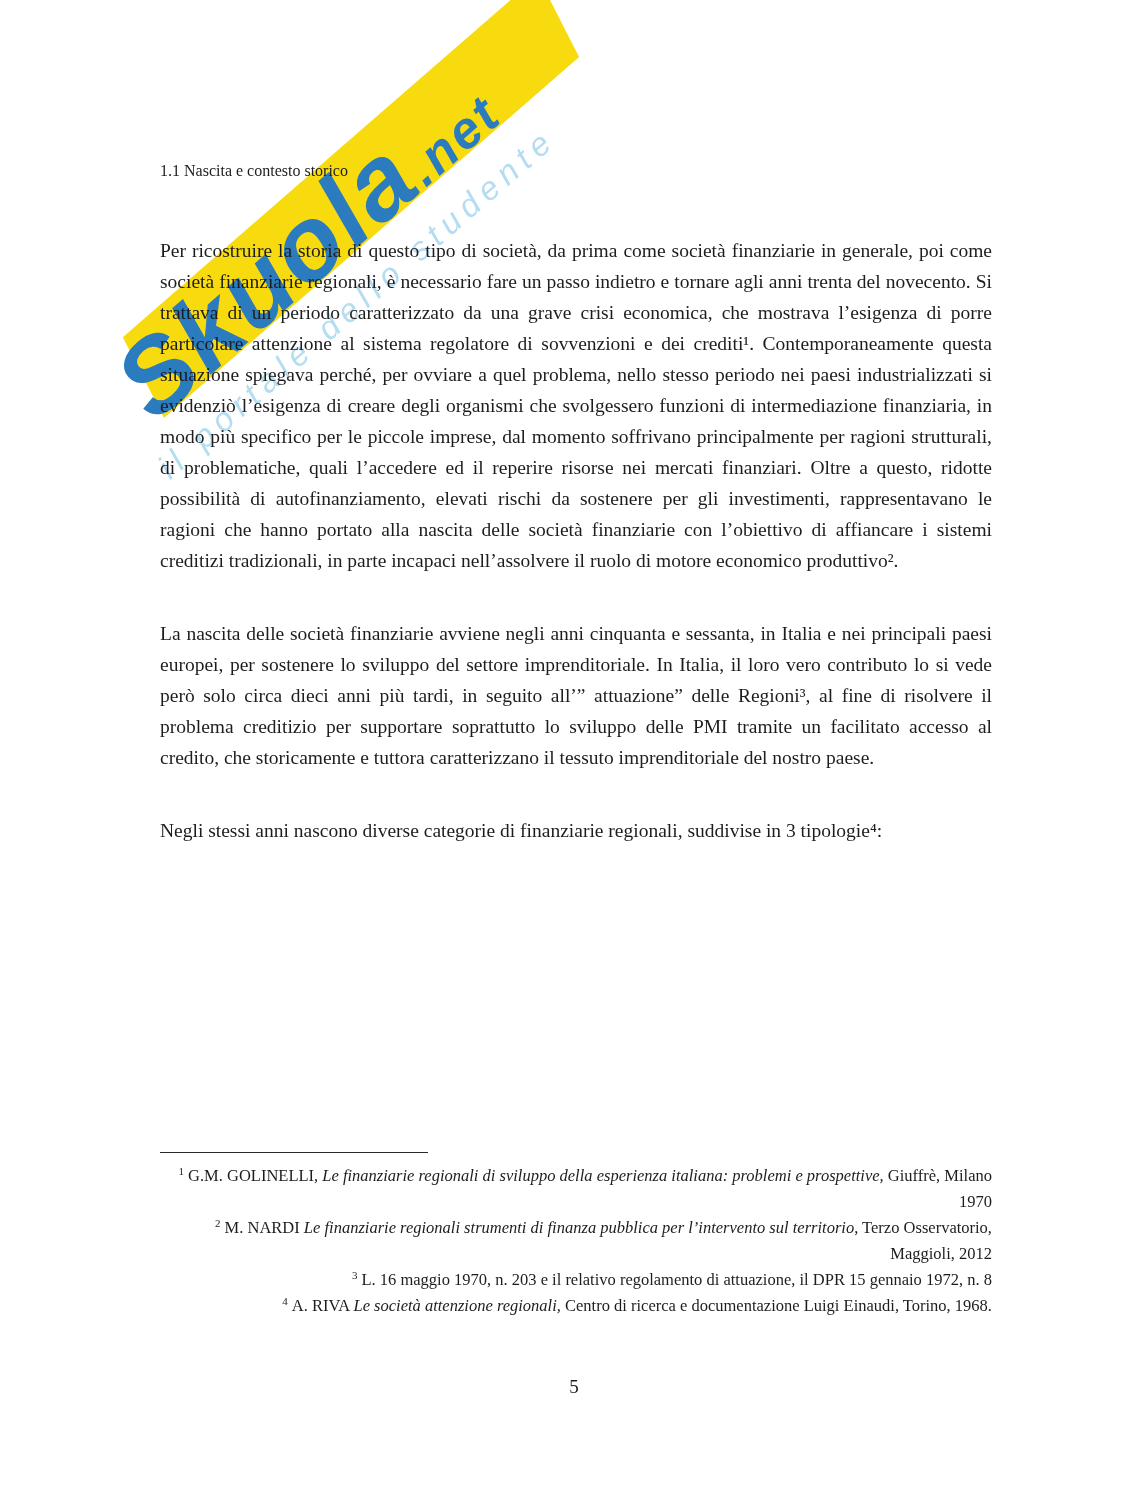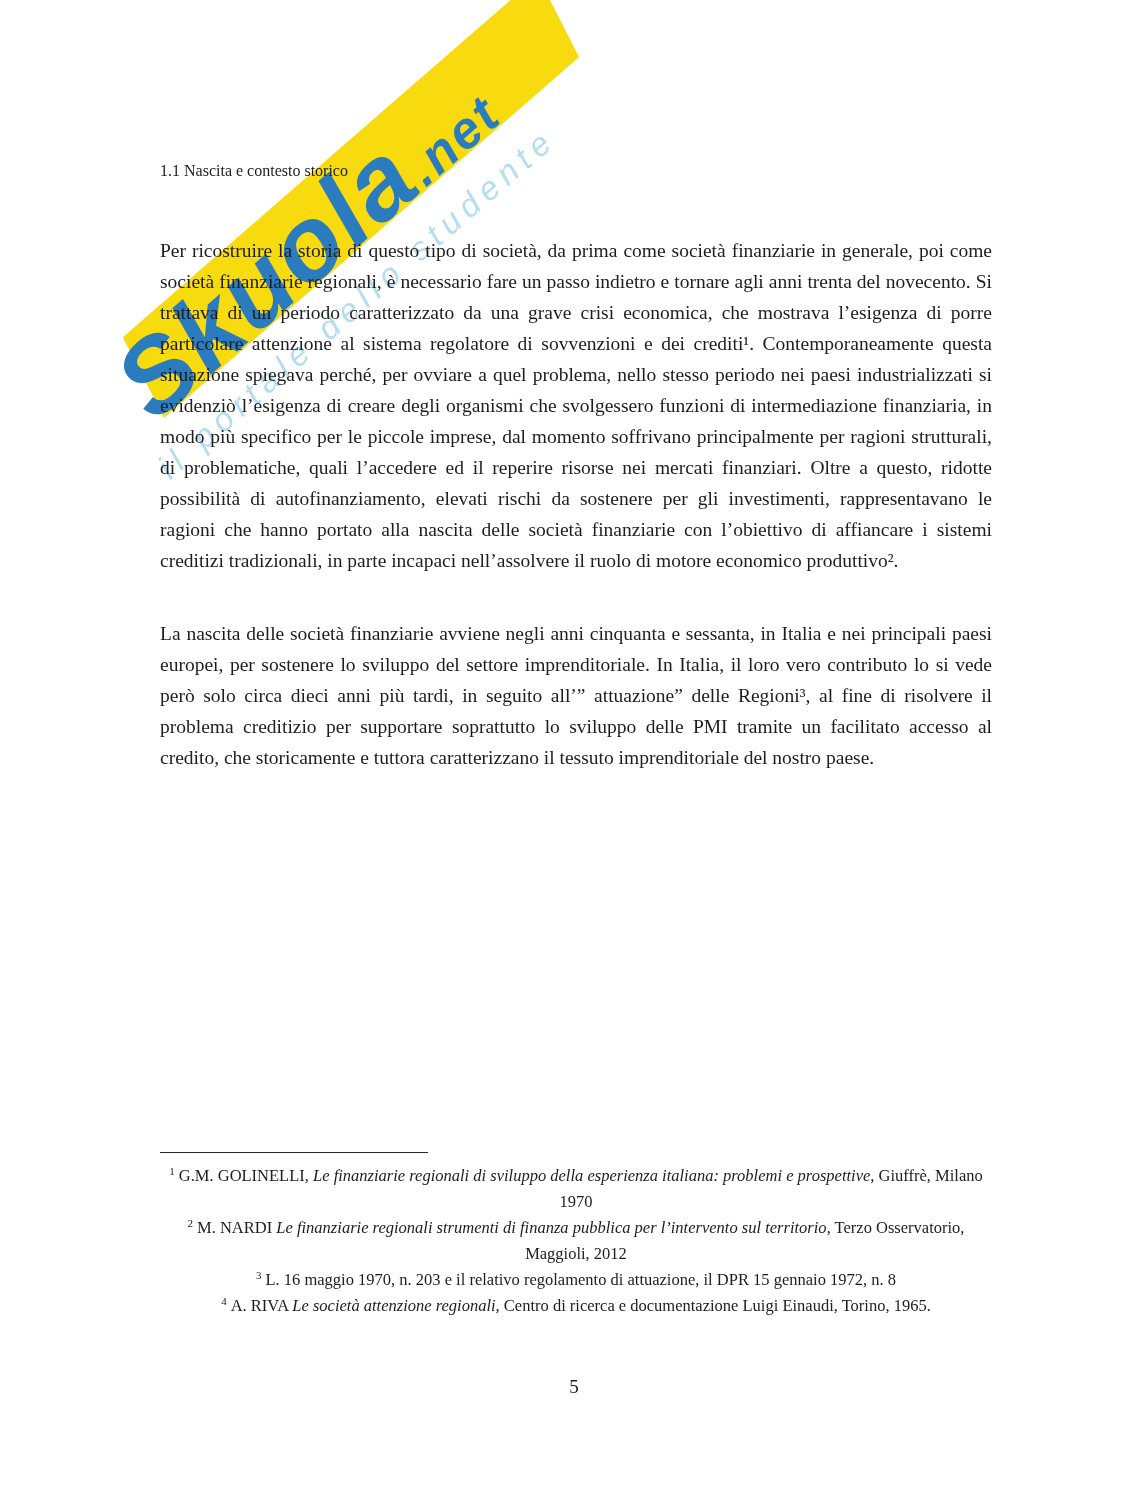--- a/index.html
+++ b/index.html
@@ -76,21 +76,21 @@
     position:absolute; left:160px; top:1152px; width:832px;
     z-index:1;
     font-size:16.5px;
     line-height:26px;
   }
   .fn-rule {
     width:268px; height:0;
     border-top:1.5px solid #2a2a2a;
     margin-bottom:10px;
   }
-  .footnote { text-align:center; }
+  .footnote { text-align:right; }
   .fn-marker {
     font-size:11px;
     vertical-align:super;
     line-height:0;
     margin-right:4px;
   }
   .fn-italic { font-style:italic; }
 
   
   .page-number {
@@ -108,35 +108,36 @@
     <div class="wm-band"></div>
     <div class="wm-brand"><span>Skuola</span><span class="wm-suffix">.net</span></div>
     <div class="wm-tagline">il portale dello studente</div>
   </div>
 </div>
 
 <main class="page-content">
   <h1 class="heading">1.1 Nascita e contesto storico</h1>
   <p class="para">Per ricostruire la storia di questo tipo di società, da prima come società finanziarie in generale, poi come società finanziarie regionali, è necessario fare un passo indietro e tornare agli anni trenta del novecento. Si trattava di un periodo caratterizzato da una grave crisi economica, che mostrava l’esigenza di porre particolare attenzione al sistema regolatore di sovvenzioni e dei crediti¹. Contemporaneamente questa situazione spiegava perché, per ovviare a quel problema, nello stesso periodo nei paesi industrializzati si evidenziò l’esigenza di creare degli organismi che svolgessero funzioni di intermediazione finanziaria, in modo più specifico per le piccole imprese, dal momento soffrivano principalmente per ragioni strutturali, di problematiche, quali l’accedere ed il reperire risorse nei mercati finanziari. Oltre a questo, ridotte possibilità di autofinanziamento, elevati rischi da sostenere per gli investimenti, rappresentavano le ragioni che hanno portato alla nascita delle società finanziarie con l’obiettivo di affiancare i sistemi creditizi tradizionali, in parte incapaci nell’assolvere il ruolo di motore economico produttivo².</p>
   <p class="para">La nascita delle società finanziarie avviene negli anni cinquanta e sessanta, in Italia e nei principali paesi europei, per sostenere lo sviluppo del settore imprenditoriale. In Italia, il loro vero contributo lo si vede però solo circa dieci anni più tardi, in seguito all’” attuazione” delle Regioni³, al fine di risolvere il problema creditizio per supportare soprattutto lo sviluppo delle PMI tramite un facilitato accesso al credito, che storicamente e tuttora caratterizzano il tessuto imprenditoriale del nostro paese.</p>
+  <p class="para last">Negli stessi anni nascono diverse categorie di finanziarie regionali, suddivise in 3 tipologie⁴:</p>
 </main>
 
 <footer class="footnotes">
   <div class="fn-rule"></div>
 
   <div class="footnote">
     <sup class="fn-marker">1</sup><span>G.M. GOLINELLI, </span><span class="fn-italic">Le finanziarie regionali di sviluppo della esperienza italiana: problemi e prospettive,</span><span> Giuffrè, Milano 1970</span>
   </div>
 
   <div class="footnote">
     <sup class="fn-marker">2</sup><span>M. NARDI </span><span class="fn-italic">Le finanziarie regionali strumenti di finanza pubblica per l’intervento sul territorio</span><span>, Terzo Osservatorio, Maggioli, 2012</span>
   </div>
 
   <div class="footnote">
     <sup class="fn-marker">3</sup><span>L. 16 maggio 1970, n. 203 e il relativo regolamento di attuazione, il DPR 15 gennaio 1972, n. 8</span><span class="fn-italic"></span><span></span>
   </div>
 
   <div class="footnote">
-    <sup class="fn-marker">4</sup><span>A. RIVA </span><span class="fn-italic">Le società attenzione regionali,</span><span> Centro di ricerca e documentazione Luigi Einaudi, Torino, 1965.</span>
+    <sup class="fn-marker">4</sup><span>A. RIVA </span><span class="fn-italic">Le società attenzione regionali,</span><span> Centro di ricerca e documentazione Luigi Einaudi, Torino, 1968.</span>
   </div>
 </footer>
 
 <div class="page-number">5</div>
 
 </body></html>

